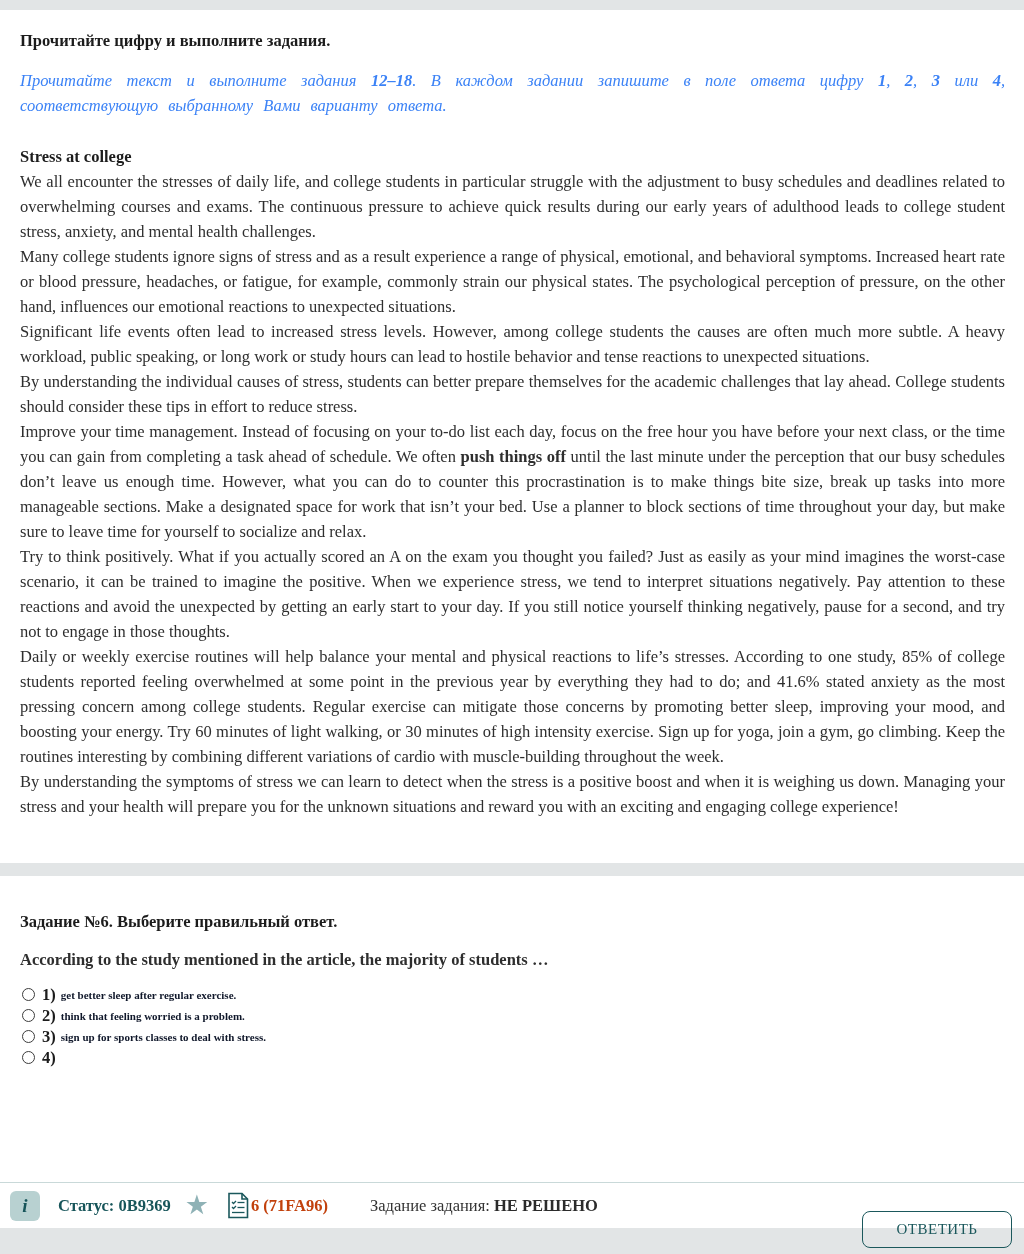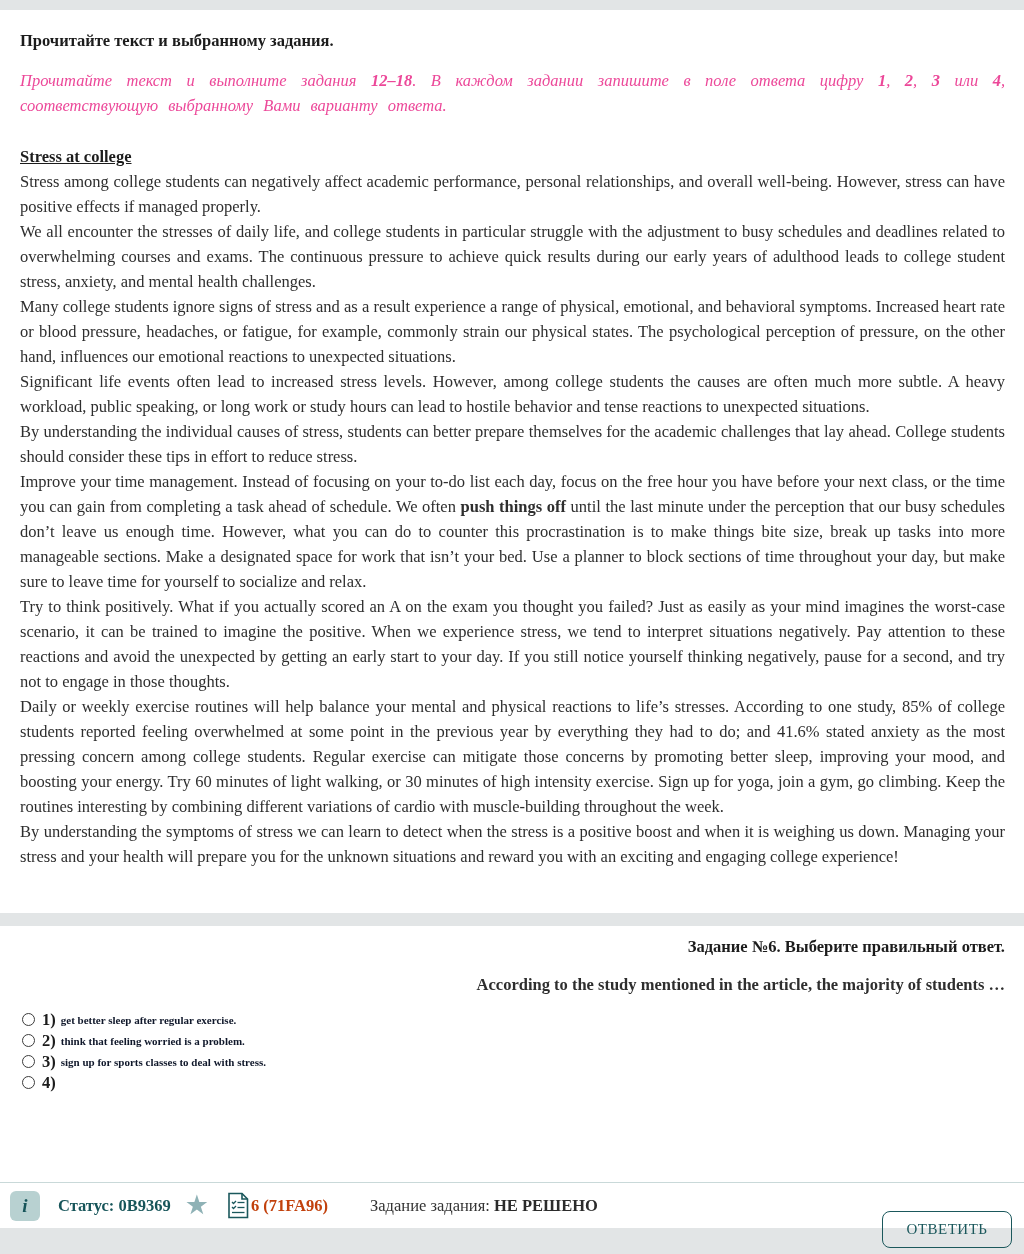--- a/index.html
+++ b/index.html
@@ -11,28 +11,28 @@
     color:#333;
   }
   .topbar { height:10px; background:#e2e5e6; }
   .content { padding:18px 19px 0 20px; }
   .instruction-title {
     font-size:16.5px; font-weight:bold; color:#1c1c1c;
     margin:0 0 15px 0; line-height:25px;
   }
   .intro {
     font-style:italic; font-size:16.5px; line-height:25px;
-    text-align:justify; margin:6px 0 0 0; color:#ec4899;
+    text-align:justify; margin:6px 0 0 0; color:#3b82f6;
     word-spacing:6px;
   }
   .article-wrap { margin-top:26px; }
-  .article-title { font-size:16.5px; font-weight:bold; color:#1c1c1c; margin:0; line-height:25px;text-decoration:underline; }
+  .article-title { font-size:16.5px; font-weight:bold; color:#1c1c1c; margin:0; line-height:25px; }
   .apara { margin:0; font-size:16.5px; line-height:25px; text-align:justify; color:#2e2e2e; }
   .divider { height:13px; background:#e2e5e6; margin-top:44px; }
-  .question { padding:9px 19px 0 20px;text-align:right; }
+  .question { padding:34px 19px 0 20px; }
   .qheader { font-size:16.5px; font-weight:bold; color:#1c1c1c; margin:0; line-height:24px; }
   .qtext { font-size:16.5px; margin:14px 0 0 0; line-height:24px; color:#2e2e2e;font-weight:bold; }
   .options { margin-top:12px; }
   .opt { display:flex; align-items:center; height:21px; cursor:pointer; }
   .radio {
     display:inline-block; width:13px; height:13px; border:1.5px solid #3c3c3c;
     border-radius:50%; background:#fff; margin:0 7px 0 2px; flex:0 0 auto;
   }
   .optnum { font-weight:bold; color:#1c1c1c; margin-right:5px; font-size:16.5px; }
   .opttext { font-size:11px; color:#0f172a;font-weight:bold; }
@@ -47,39 +47,38 @@
     display:flex; align-items:center; justify-content:center; flex:0 0 auto;
   }
   .num-label { margin-left:18px; color:#17555a; font-weight:bold; font-size:16.5px; white-space:nowrap; }
   .star { margin-left:14px; font-size:27px; color:#8fb2b6; line-height:1; cursor:pointer; }
   .doc { margin-left:18px; display:flex; align-items:center; cursor:pointer; }
   .variant { color:#c2410c; font-weight:bold; font-size:16.5px; margin-left:2px; white-space:nowrap; }
   .status { margin-left:42px; font-size:16.5px; color:#333; white-space:nowrap; }
   .status b { color:#2b2b2b; }
   .bottombar { position:absolute; left:0; right:0; bottom:0; height:26px; background:#e2e5e6; }
   .answer-btn {
-    position:absolute; right:12px; bottom:6px; width:130px; height:37px;
+    position:absolute; right:12px; bottom:6px; width:150px; height:37px;
     background:transparent; border:1.5px solid #1b585c; border-radius:8px;
     color:#1b585c; font-size:15px; letter-spacing:0.5px;
     font-family:"Liberation Serif","DejaVu Serif",serif; cursor:pointer; z-index:2;
   }
 </style>
 </head>
 <body>
 
 <div class="page">
   <div class="topbar"></div>
 
   <section class="content">
-    <h1 class="instruction-title">Прочитайте текст и выбранному задания.</h1>
+    <h1 class="instruction-title">Прочитайте цифру и выполните задания.</h1>
     <p class="intro"><span>Прочитайте текст и выполните задания </span><b>12–18</b><span>. В каждом задании запишите в поле ответа цифру </span><b>1</b><span>, </span><b>2</b><span>, </span><b>3</b><span> или </span><b>4</b><span>, соответствующую выбранному Вами варианту ответа.</span></p>
     <div class="article-wrap">
       <p class="article-title">Stress at college</p>
       <div>
-          <p class="apara"><span>Stress among college students can negatively affect academic performance, personal relationships, and overall well-being. However, stress can have positive effects if managed properly.</span></p>
           <p class="apara"><span>We all encounter the stresses of daily life, and college students in particular struggle with the adjustment to busy schedules and deadlines related to overwhelming courses and exams. The continuous pressure to achieve quick results during our early years of adulthood leads to college student stress, anxiety, and mental health challenges.</span></p>
           <p class="apara"><span>Many college students ignore signs of stress and as a result experience a range of physical, emotional, and behavioral symptoms. Increased heart rate or blood pressure, headaches, or fatigue, for example, commonly strain our physical states. The psychological perception of pressure, on the other hand, influences our emotional reactions to unexpected situations.</span></p>
           <p class="apara"><span>Significant life events often lead to increased stress levels. However, among college students the causes are often much more subtle. A heavy workload, public speaking, or long work or study hours can lead to hostile behavior and tense reactions to unexpected situations.</span></p>
           <p class="apara"><span>By understanding the individual causes of stress, students can better prepare themselves for the academic challenges that lay ahead. College students should consider these tips in effort to reduce stress.</span></p>
           <p class="apara"><span>Improve your time management. Instead of focusing on your to-do list each day, focus on the free hour you have before your next class, or the time you can gain from completing a task ahead of schedule. We often </span><b>push things off</b><span> until the last minute under the perception that our busy schedules don’t leave us enough time. However, what you can do to counter this procrastination is to make things bite size, break up tasks into more manageable sections. Make a designated space for work that isn’t your bed. Use a planner to block sections of time throughout your day, but make sure to leave time for yourself to socialize and relax.</span></p>
           <p class="apara"><span>Try to think positively. What if you actually scored an A on the exam you thought you failed? Just as easily as your mind imagines the worst-case scenario, it can be trained to imagine the positive. When we experience stress, we tend to interpret situations negatively. Pay attention to these reactions and avoid the unexpected by getting an early start to your day. If you still notice yourself thinking negatively, pause for a second, and try not to engage in those thoughts.</span></p>
           <p class="apara"><span>Daily or weekly exercise routines will help balance your mental and physical reactions to life’s stresses. According to one study, 85% of college students reported feeling overwhelmed at some point in the previous year by everything they had to do; and 41.6% stated anxiety as the most pressing concern among college students. Regular exercise can mitigate those concerns by promoting better sleep, improving your mood, and boosting your energy. Try 60 minutes of light walking, or 30 minutes of high intensity exercise. Sign up for yoga, join a gym, go climbing. Keep the routines interesting by combining different variations of cardio with muscle-building throughout the week.</span></p>
           <p class="apara"><span>By understanding the symptoms of stress we can learn to detect when the stress is a positive boost and when it is weighing us down. Managing your stress and your health will prepare you for the unknown situations and reward you with an exciting and engaging college experience!</span></p>
         </div>
     </div>

